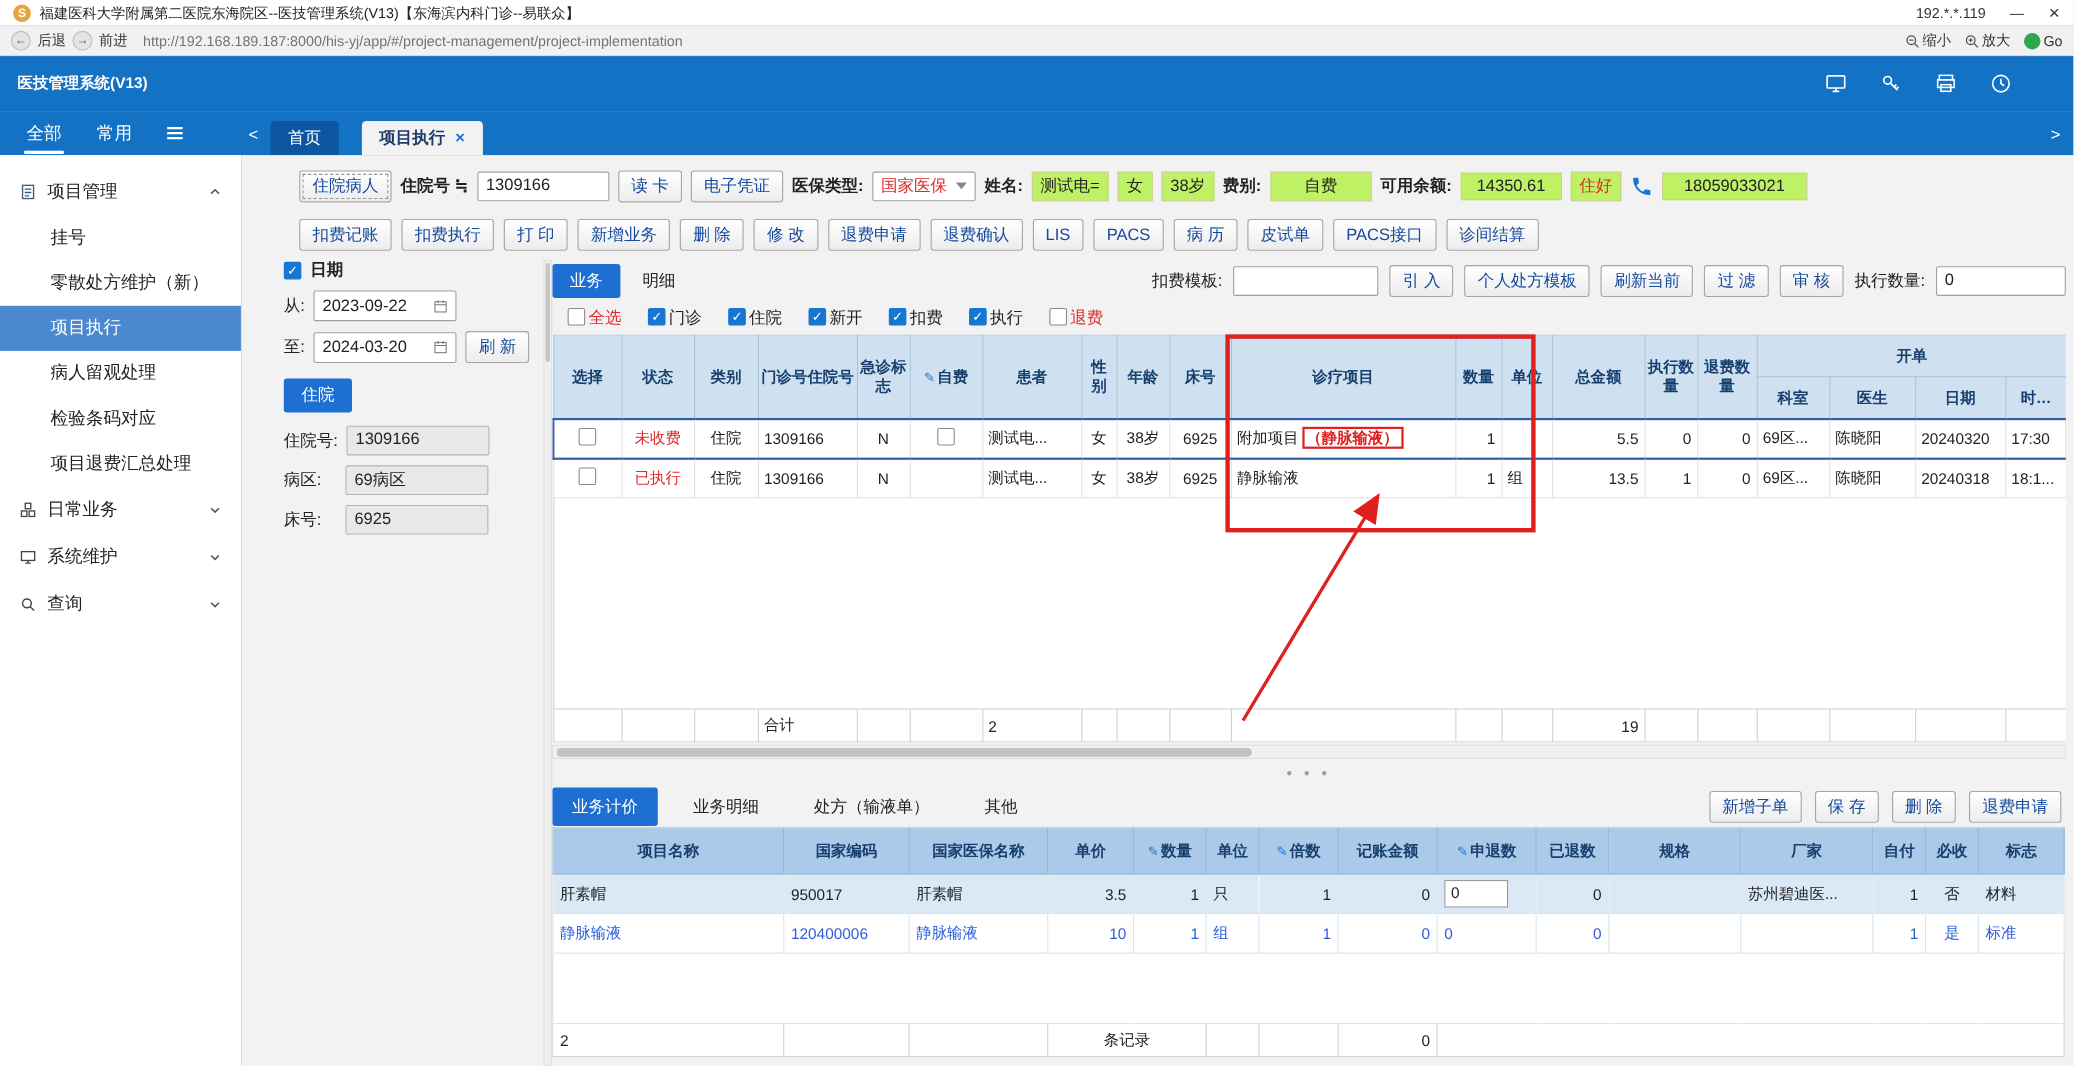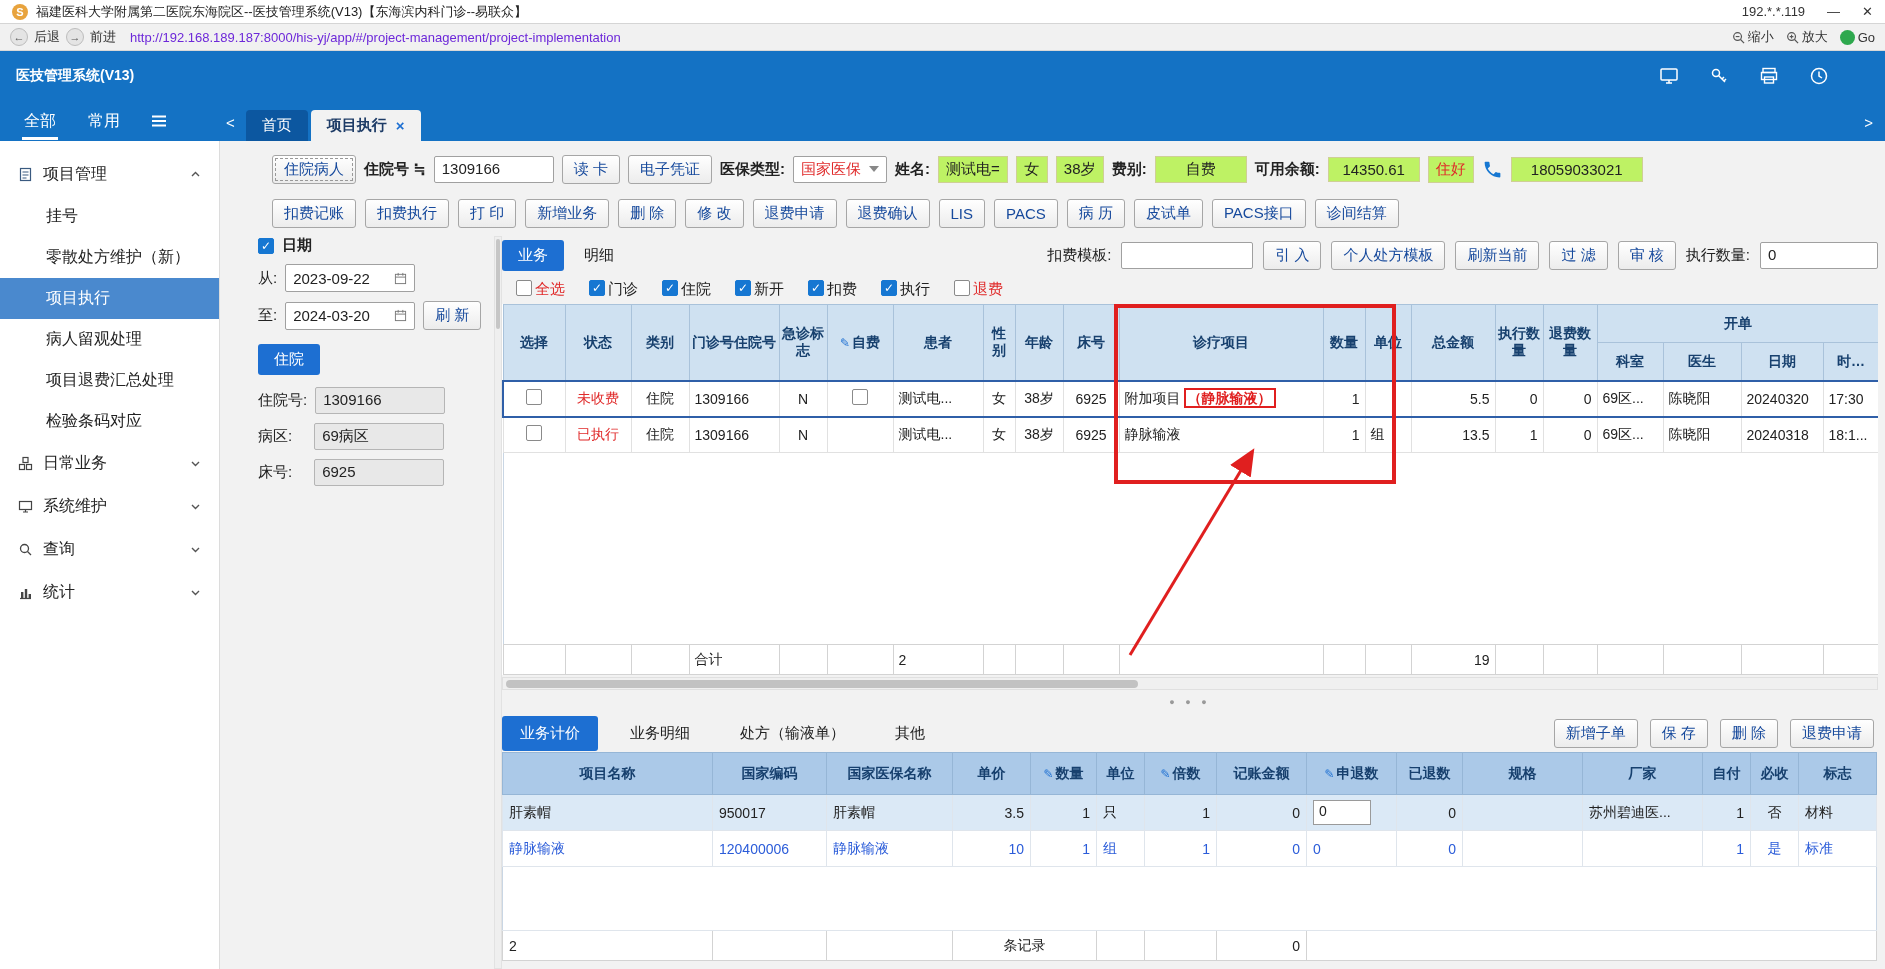--- a/index.html
+++ b/index.html
@@ -8,21 +8,21 @@
 
 
 .titlebar{height:24px;background:#fff;border-bottom:1px solid #d5d5d5;display:flex;align-items:center;gap:8px;padding:0 12px;font-size:13px}
 .logo{width:16px;height:16px;border-radius:50%;background:#e8a33d;color:#fff;font-size:11px;font-weight:bold;display:inline-flex;align-items:center;justify-content:center}
 .wright{margin-left:auto;display:flex;align-items:center;gap:22px;color:#333}
 .wc{cursor:default;font-size:13px}
 
 
 .browserbar{height:27px;background:#f1f1f1;border-bottom:1px solid #d8d8d8;display:flex;align-items:center;gap:6px;padding:0 10px;font-size:13px;color:#333}
 .navbtn{width:18px;height:18px;border-radius:50%;background:#e4e4e4;border:1px solid #bdbdbd;display:inline-flex;align-items:center;justify-content:center;font-size:11px;color:#555}
-.url{margin-left:8px;color:#6d28d9}
+.url{margin-left:8px;color:#737373}
 .brright{margin-left:auto;display:flex;align-items:center;gap:12px}
 .zoomctl{display:inline-flex;align-items:center;gap:3px}
 .gocircle{width:15px;height:15px;border-radius:50%;background:#2ea84e;display:inline-block}
 
 
 .appheader{height:50px;background:#1472c4;display:flex;align-items:center;color:#fff;padding:0 16px}
 .apptitle{font-size:14px;font-weight:bold}
 .hdr-icons{margin-left:auto;display:flex;gap:30px;margin-right:40px;align-items:center}
 .hdr-icons span{display:inline-flex}
 
@@ -211,21 +211,21 @@
     <span class="nav-filter active">全部</span>
     <span class="nav-filter">常用</span>
     <span class="hamb">
         <svg width="18" height="16" viewBox="0 0 18 16">
           <path d="M2 3.5h14M2 8h14M2 12.5h14" stroke="#fff" stroke-width="2"></path>
         </svg>
       </span>
   </div>
   <div class="tabstrip">
     <span class="chevtxt">&lt;</span>
-    <span id="navtabs" style="display:flex;align-items:flex-start;gap:3px">
+    <span id="navtabs" style="display:flex;align-items:flex-start;gap:21px">
         <span class="navtab">
           <span>首页</span>
         </span>
         <span class="navtab active">
           <span>项目执行</span>
           <span class="tabx">×</span>
         </span>
       </span>
     <span class="chevtxt right">&gt;</span>
   </div>
@@ -246,22 +246,22 @@
           <span class="sb-chev">
             <svg width="11" height="11" viewBox="0 0 11 11">
               <polyline points="2,7 5.5,3.5 9,7" fill="none" stroke="#555" stroke-width="1.4"></polyline>
             </svg>
           </span>
         </div>
         <div class="sb-item">挂号</div>
         <div class="sb-item">零散处方维护（新）</div>
         <div class="sb-item sel">项目执行</div>
         <div class="sb-item">病人留观处理</div>
+        <div class="sb-item">检验条码对应</div>
         <div class="sb-item">项目退费汇总处理</div>
-        <div class="sb-item">检验条码对应</div>
         <div class="sb-group">
           <span class="sb-ic">
             <svg width="15" height="15" viewBox="0 0 15 15">
               <rect x="5" y="1.5" width="5" height="5" fill="none" stroke="#444" stroke-width="1.2"></rect>
               <rect x="1.5" y="8.5" width="5" height="5" fill="none" stroke="#444" stroke-width="1.2"></rect>
               <rect x="8.5" y="8.5" width="5" height="5" fill="none" stroke="#444" stroke-width="1.2"></rect>
             </svg>
           </span>
           <span>日常业务</span>
           <span class="sb-chev">
@@ -285,36 +285,20 @@
           </span>
         </div>
         <div class="sb-group">
           <span class="sb-ic">
             <svg width="15" height="15" viewBox="0 0 15 15">
               <circle cx="6.5" cy="6.5" r="4" fill="none" stroke="#444" stroke-width="1.3"></circle>
               <path d="M9.5 9.5L13 13" stroke="#444" stroke-width="1.3"></path>
             </svg>
           </span>
           <span>查询</span>
-          <span class="sb-chev">
-            <svg width="11" height="11" viewBox="0 0 11 11">
-              <polyline points="2,4 5.5,7.5 9,4" fill="none" stroke="#555" stroke-width="1.4"></polyline>
-            </svg>
-          </span>
-        </div>
-        <div class="sb-group">
-          <span class="sb-ic">
-            <svg width="15" height="15" viewBox="0 0 15 15">
-              <path d="M2 13.5h11" stroke="#444" stroke-width="1.2"></path>
-              <rect x="3" y="7" width="2.4" height="6" fill="#444"></rect>
-              <rect x="6.8" y="4" width="2.4" height="9" fill="#444"></rect>
-              <rect x="10.6" y="9" width="2.4" height="4" fill="#444"></rect>
-            </svg>
-          </span>
-          <span>统计</span>
           <span class="sb-chev">
             <svg width="11" height="11" viewBox="0 0 11 11">
               <polyline points="2,4 5.5,7.5 9,4" fill="none" stroke="#555" stroke-width="1.4"></polyline>
             </svg>
           </span>
         </div>
       </div>
   </div>
 
   <div class="content">

